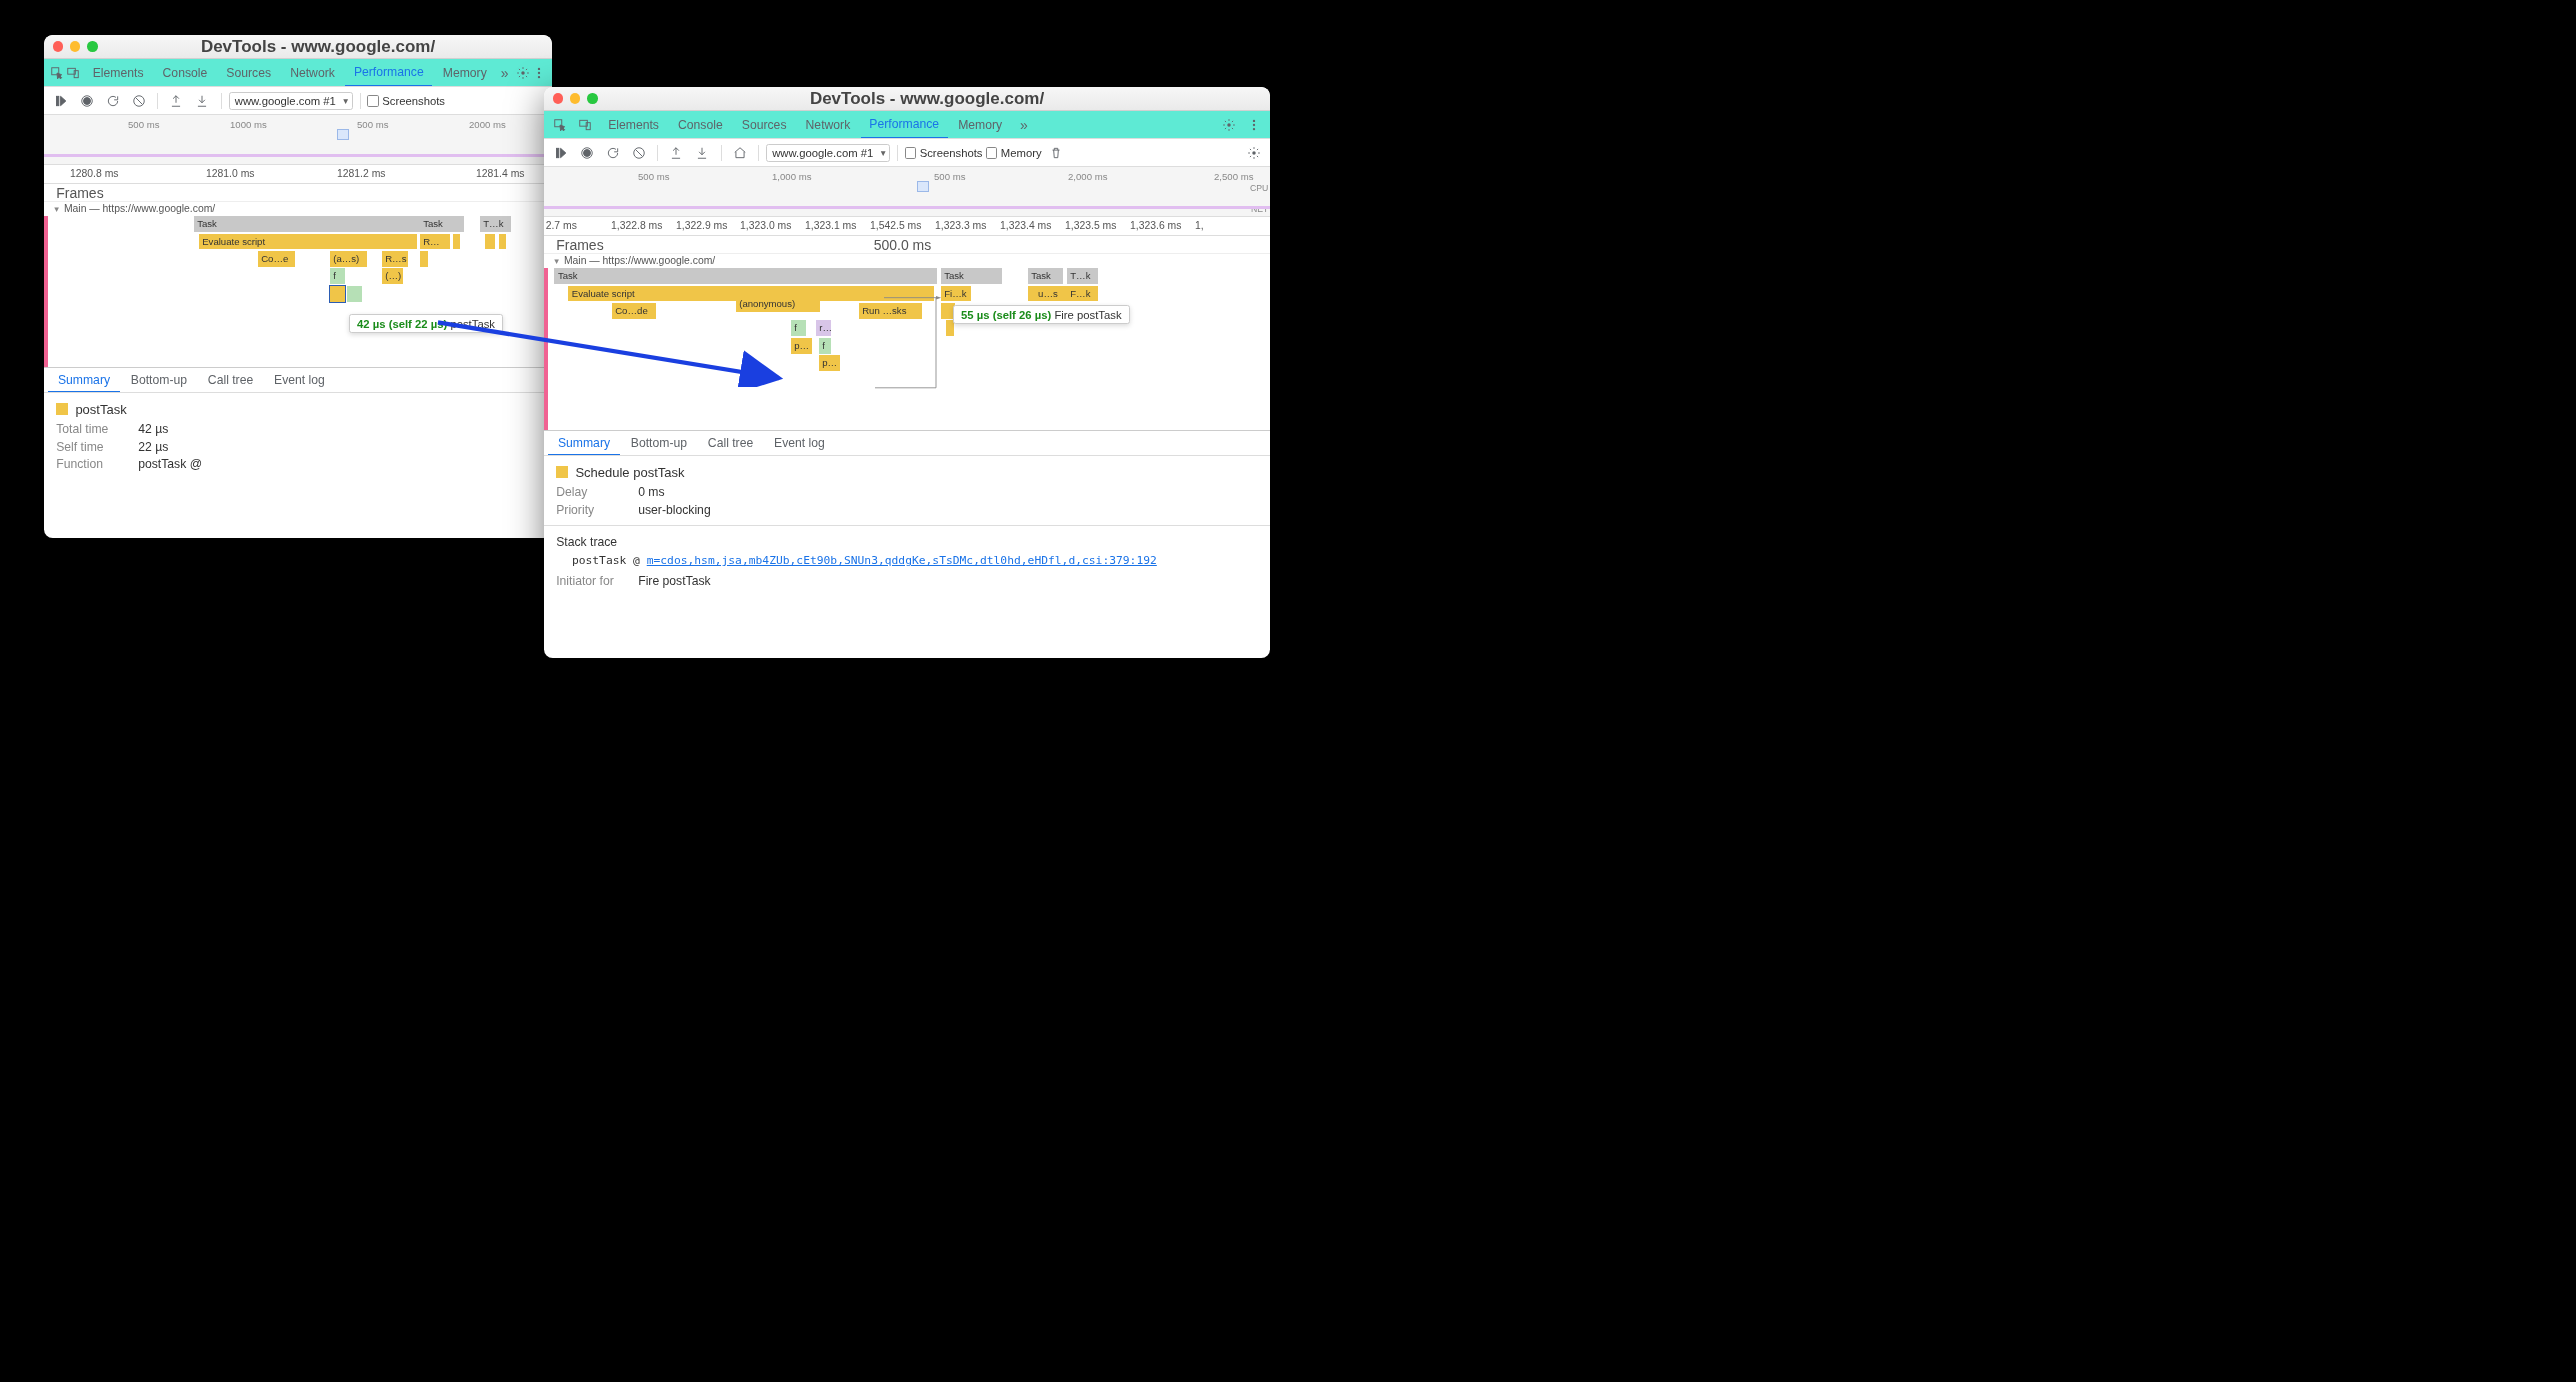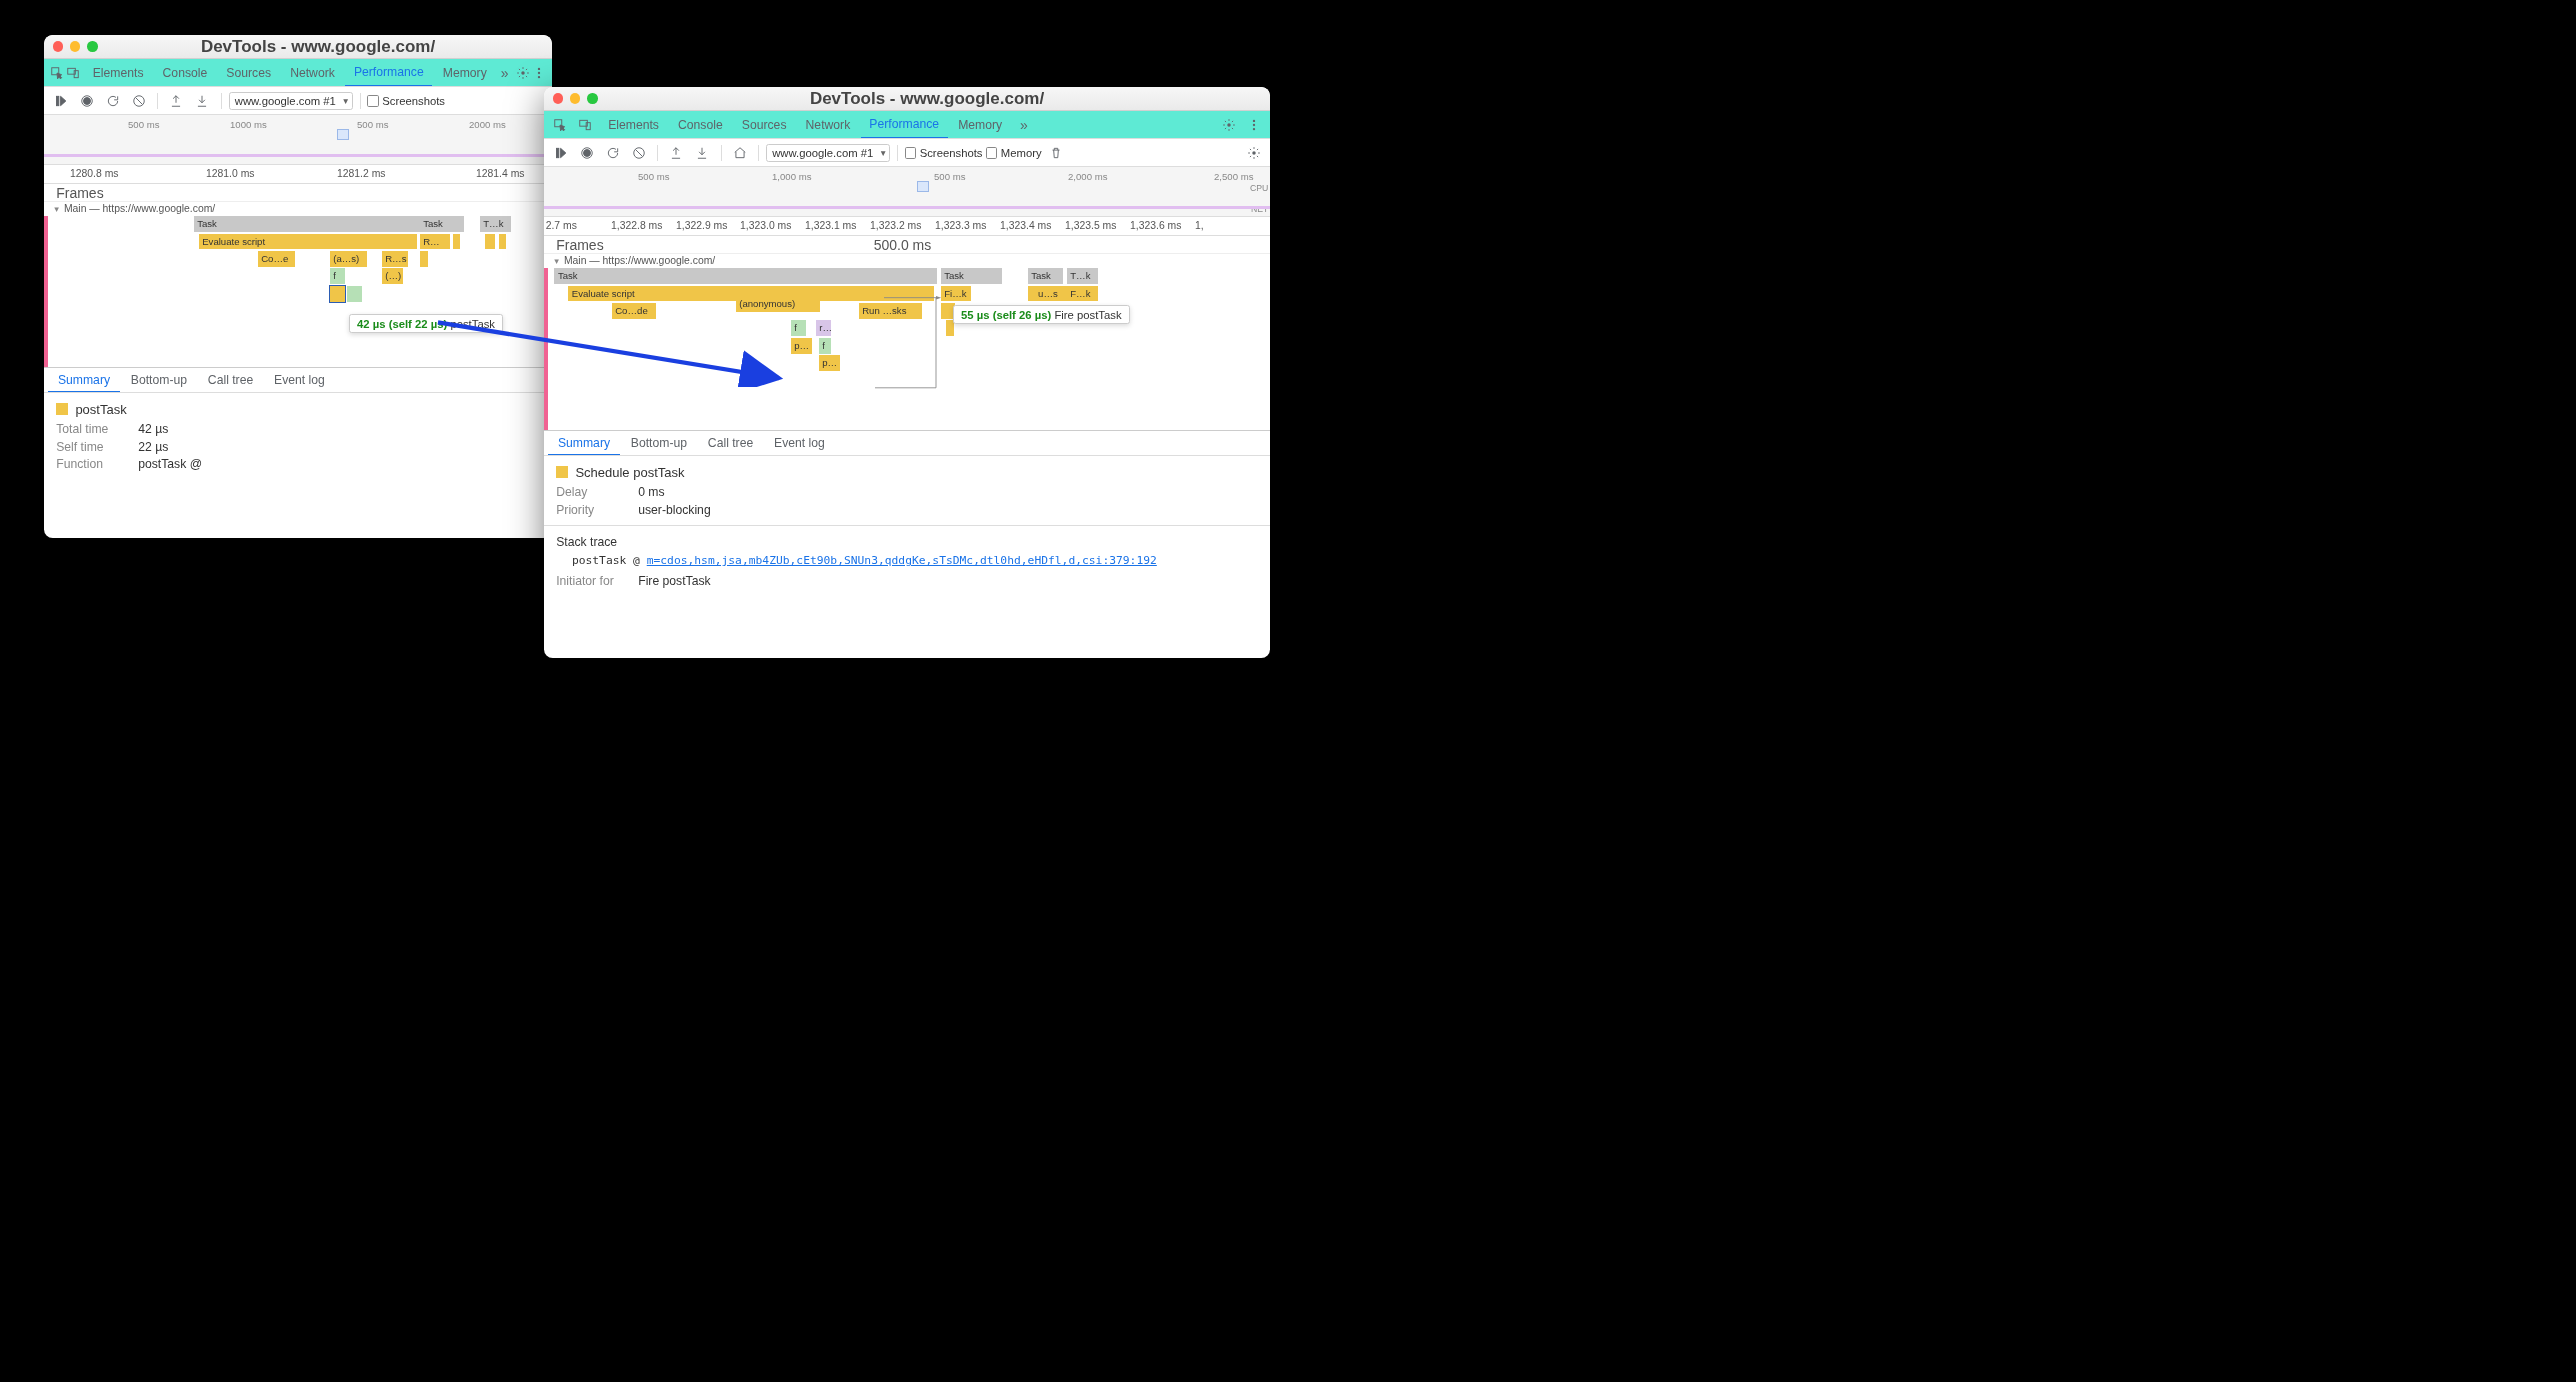--- a/index.html
+++ b/index.html
@@ -397,21 +397,21 @@
     <div class="side-labels" style="top:37px;">NET</div>
     <div style="position:absolute;left:0;right:0;bottom:7px;height:3.5px;background:#e1bef0;"></div>
   </div>
 
   <div class="timeruler" id="right-ruler">
       <span class="t" style="left: 1.7px;">2.7 ms</span>
       <span class="t" style="left: 67px;">1,322.8 ms</span>
       <span class="t" style="left: 132px;">1,322.9 ms</span>
       <span class="t" style="left: 196px;">1,323.0 ms</span>
       <span class="t" style="left: 261px;">1,323.1 ms</span>
-      <span class="t" style="left: 326px;">1,323.2 ms</span>
+      <span class="t" style="left: 326px;">1,542.5 ms</span>
       <span class="t" style="left: 391px;">1,323.3 ms</span>
       <span class="t" style="left: 456px;">1,323.4 ms</span>
       <span class="t" style="left: 521px;">1,323.5 ms</span>
       <span class="t" style="left: 586px;">1,323.6 ms</span>
       <span class="t" style="left: 651px;">1,</span>
     </div>
 
   <div class="framesrow">
     <span>Frames</span>
     <span style="margin-left:270px;">500.0 ms</span>

